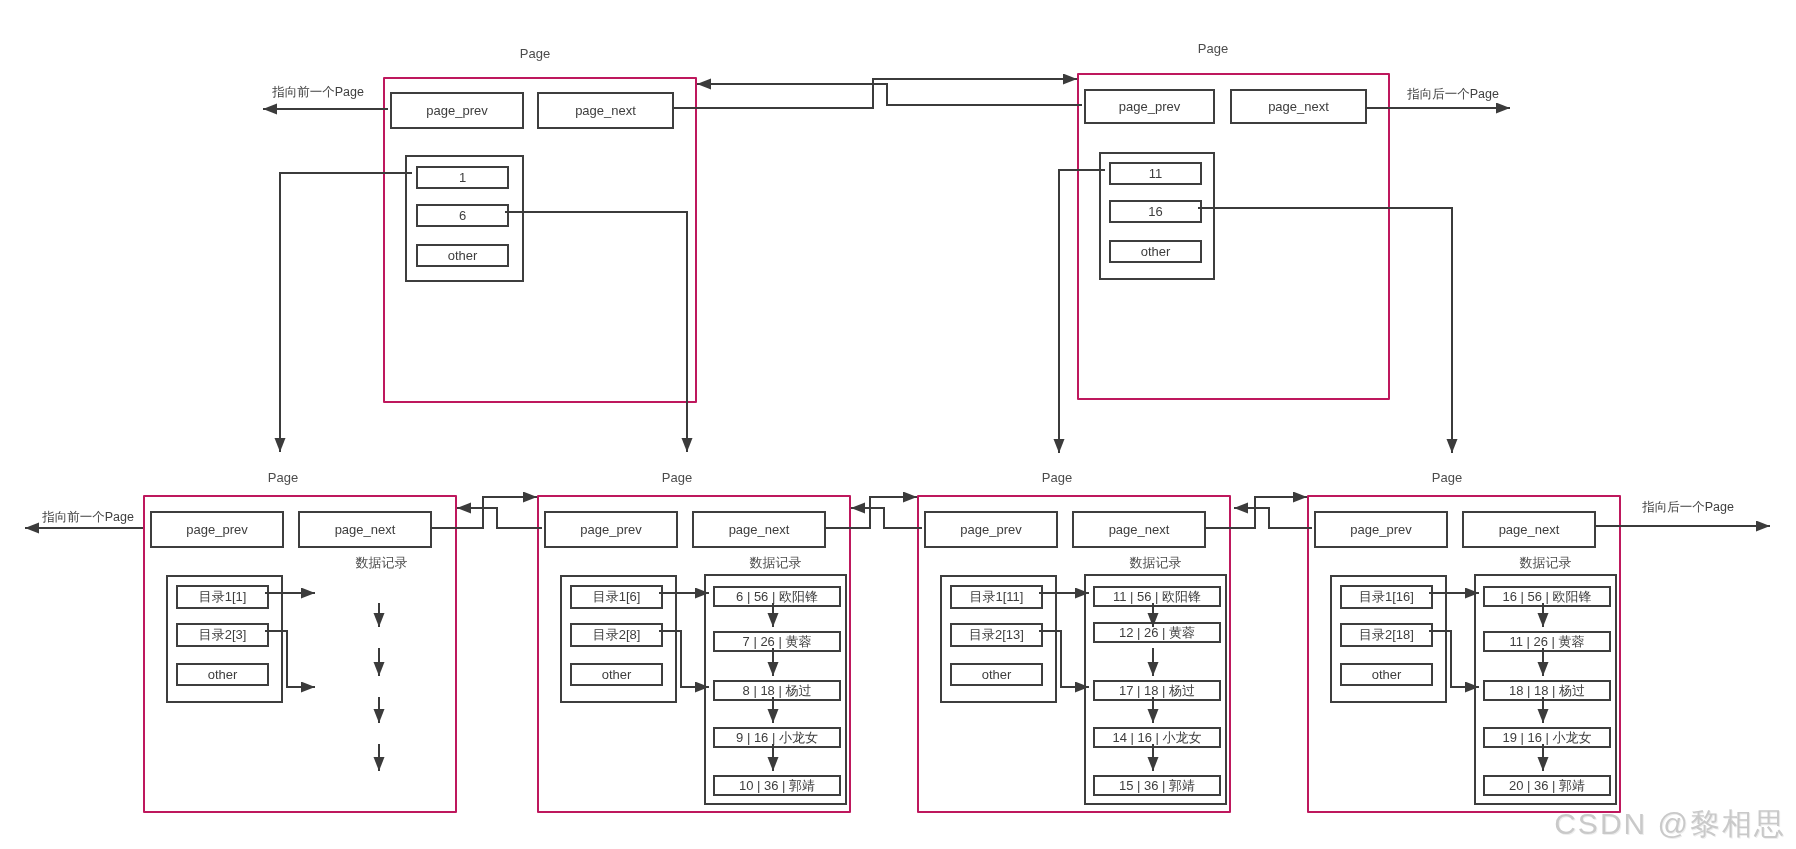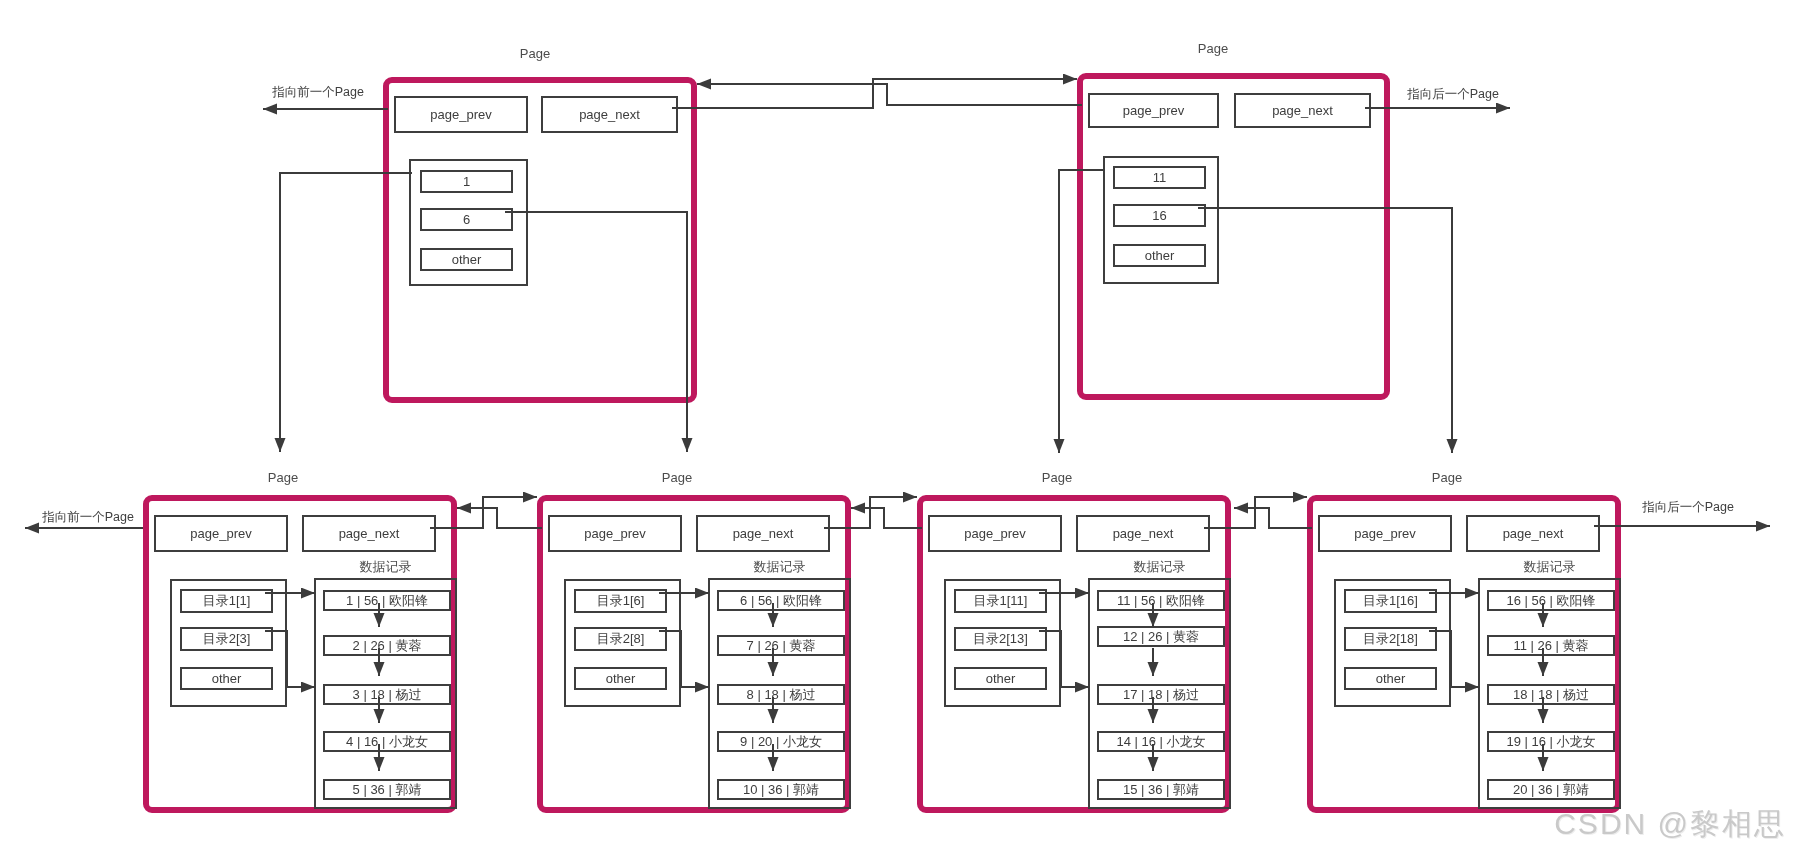--- a/index.html
+++ b/index.html
@@ -1,19 +1,19 @@
 <!DOCTYPE html>
 <html><head>
 <meta charset="utf-8">
 <style>
   *{margin:0;padding:0;box-sizing:border-box}
   html,body{background:#fff}
   body{font-family:"Liberation Sans","DejaVu Sans",sans-serif;color:#3d3d3d}
   #canvas{position:relative;width:1796px;height:849px;background:#fff;overflow:hidden}
-  .page{position:absolute;border:6px solid #be185d;border-radius:9px;background:transparent}
+  .page{position:absolute;border:2px solid #be185d;border-radius:1px;background:transparent}
   .cell{position:absolute;border:2px solid #3e3e3e;display:flex;align-items:center;justify-content:center;
         font-size:13px;white-space:nowrap;color:#3d3d3d;background:transparent}
   .frame{position:absolute;border:2px solid #3e3e3e;background:transparent}
   .lbl{position:absolute;font-size:13px;color:#4c4c4c;text-align:center;white-space:nowrap}
   .edge-lbl{position:absolute;font-size:12.5px;color:#3f3f3f;text-align:center;white-space:nowrap}
   .wires{position:absolute;left:0;top:0;pointer-events:none}
   .watermark{position:absolute;right:10px;bottom:4px;font-size:30px;color:#c9c9c9;
              letter-spacing:2px;text-shadow:1px 1px 0 #ededed}
 </style>
 </head>
@@ -51,44 +51,37 @@
   <div class="lbl" style="left:233px;top:470px;width:100px">Page</div>
   <div class="page" style="left:143px;top:495px;width:314px;height:318px">
     <div class="cell" style="left:5px;top:14px;width:134px;height:37px">page_prev</div>
     <div class="cell" style="left:153px;top:14px;width:134px;height:37px">page_next</div>
     <div class="lbl" style="left:165px;top:57px;width:143px">数据记录</div>
     <div class="frame" style="left:21px;top:78px;width:117px;height:128px">
       <div class="cell" style="left:8px;top:8px;width:93px;height:24px">目录1[1]</div>
       <div class="cell" style="left:8px;top:46px;width:93px;height:24px">目录2[3]</div>
       <div class="cell" style="left:8px;top:86px;width:93px;height:23px">other</div>
     </div>
-    <div class="frame" style="left:165px;top:77px;width:143px;height:231px">
-      <div class="cell" style="left:7px;top:10px;width:128px;height:21px">1 | 56 | 欧阳锋</div>
-      <div class="cell" style="left:7px;top:55px;width:128px;height:21px">2 | 26 | 黄蓉</div>
-      <div class="cell" style="left:7px;top:104px;width:128px;height:21px">3 | 18 | 杨过</div>
-      <div class="cell" style="left:7px;top:151px;width:128px;height:21px">4 | 16 | 小龙女</div>
-      <div class="cell" style="left:7px;top:199px;width:128px;height:21px">5 | 36 | 郭靖</div>
-    </div>
   </div>
 
   <div class="lbl" style="left:627px;top:470px;width:100px">Page</div>
   <div class="page" style="left:537px;top:495px;width:314px;height:318px">
     <div class="cell" style="left:5px;top:14px;width:134px;height:37px">page_prev</div>
     <div class="cell" style="left:153px;top:14px;width:134px;height:37px">page_next</div>
     <div class="lbl" style="left:165px;top:57px;width:143px">数据记录</div>
     <div class="frame" style="left:21px;top:78px;width:117px;height:128px">
       <div class="cell" style="left:8px;top:8px;width:93px;height:24px">目录1[6]</div>
       <div class="cell" style="left:8px;top:46px;width:93px;height:24px">目录2[8]</div>
       <div class="cell" style="left:8px;top:86px;width:93px;height:23px">other</div>
     </div>
     <div class="frame" style="left:165px;top:77px;width:143px;height:231px">
       <div class="cell" style="left:7px;top:10px;width:128px;height:21px">6 | 56 | 欧阳锋</div>
       <div class="cell" style="left:7px;top:55px;width:128px;height:21px">7 | 26 | 黄蓉</div>
       <div class="cell" style="left:7px;top:104px;width:128px;height:21px">8 | 18 | 杨过</div>
-      <div class="cell" style="left:7px;top:151px;width:128px;height:21px">9 | 20 | 小龙女</div>
+      <div class="cell" style="left:7px;top:151px;width:128px;height:21px">9 | 16 | 小龙女</div>
       <div class="cell" style="left:7px;top:199px;width:128px;height:21px">10 | 36 | 郭靖</div>
     </div>
   </div>
 
   <div class="lbl" style="left:1007px;top:470px;width:100px">Page</div>
   <div class="page" style="left:917px;top:495px;width:314px;height:318px">
     <div class="cell" style="left:5px;top:14px;width:134px;height:37px">page_prev</div>
     <div class="cell" style="left:153px;top:14px;width:134px;height:37px">page_next</div>
     <div class="lbl" style="left:165px;top:57px;width:143px">数据记录</div>
     <div class="frame" style="left:21px;top:78px;width:117px;height:128px">

